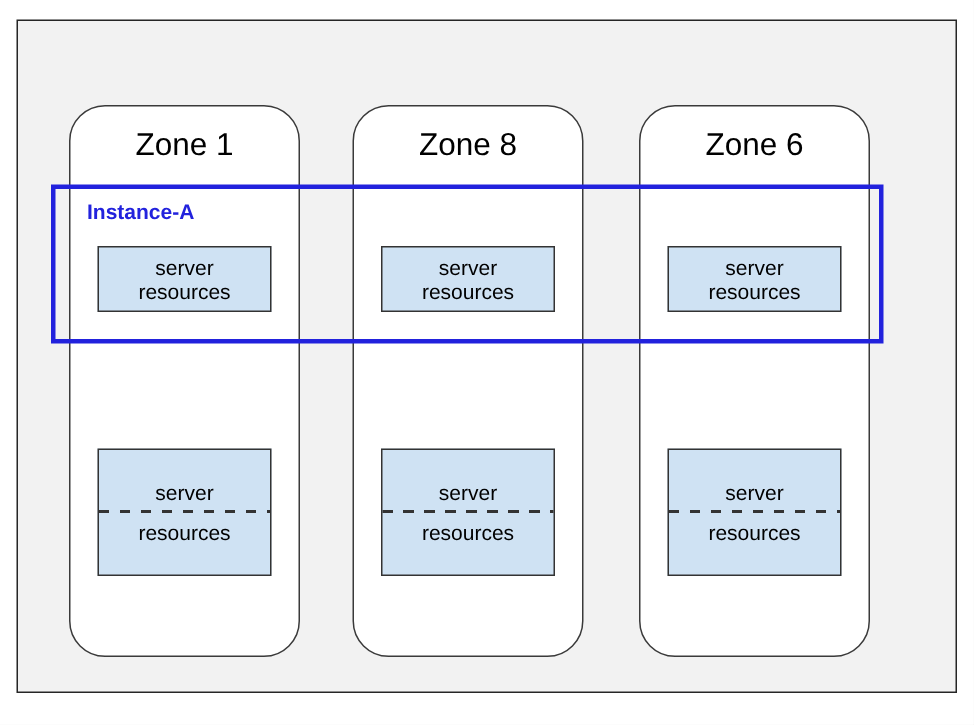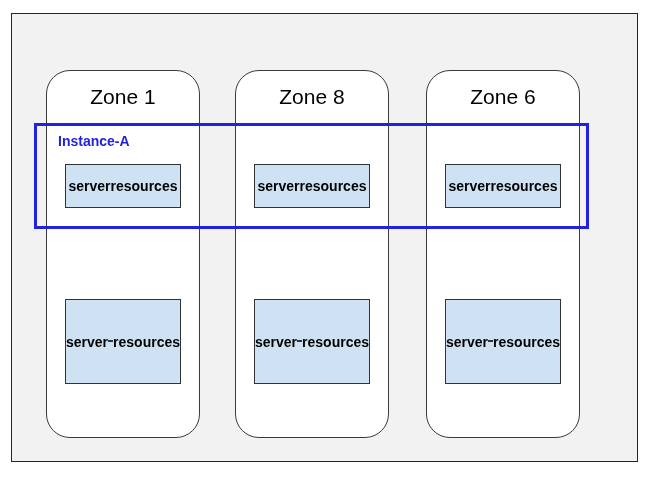--- a/index.html
+++ b/index.html
@@ -69,28 +69,27 @@
     white-space: nowrap;
     text-align: center;
   }
 
   .res {
     position: absolute;
     width: 116px;
     background: var(--resource-fill);
     border: 1px solid var(--border-dark);
     display: flex;
-    flex-direction: row;
+    flex-direction: column;
     align-items: center;
     justify-content: center;
     font-size: 14px;
     line-height: 16px;
     text-align: right;
     z-index: 2;
-    font-weight: bold;
   }
   .res.row-a { top: 150px; height: 44px; }
   .res.row-b { top: 285px; height: 85px; }
   .res.c0 { left: 53px; }
   .res.c1 { left: 242px; }
   .res.c2 { left: 433px; }
   .res-divider {
     width: 100%;
     height: 2px;
     margin: 4px 0 5px 0;

